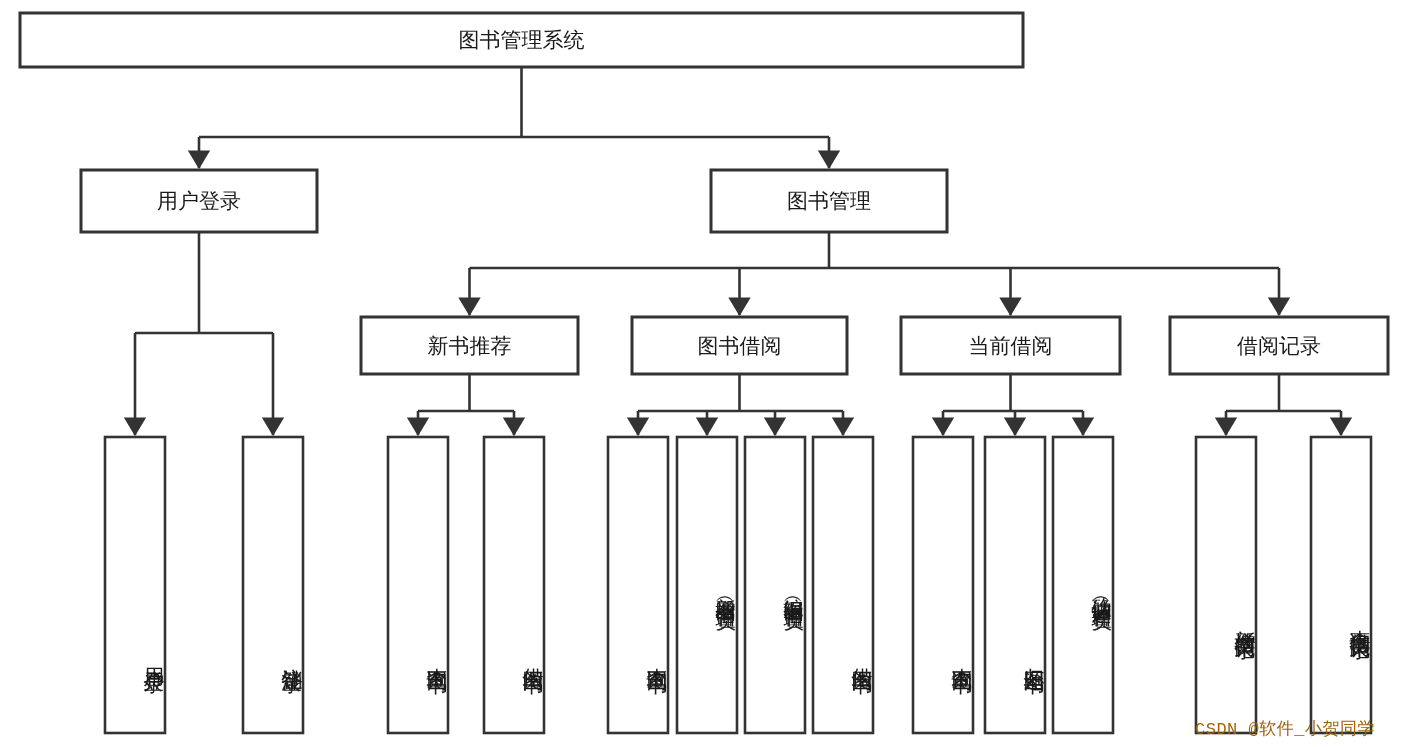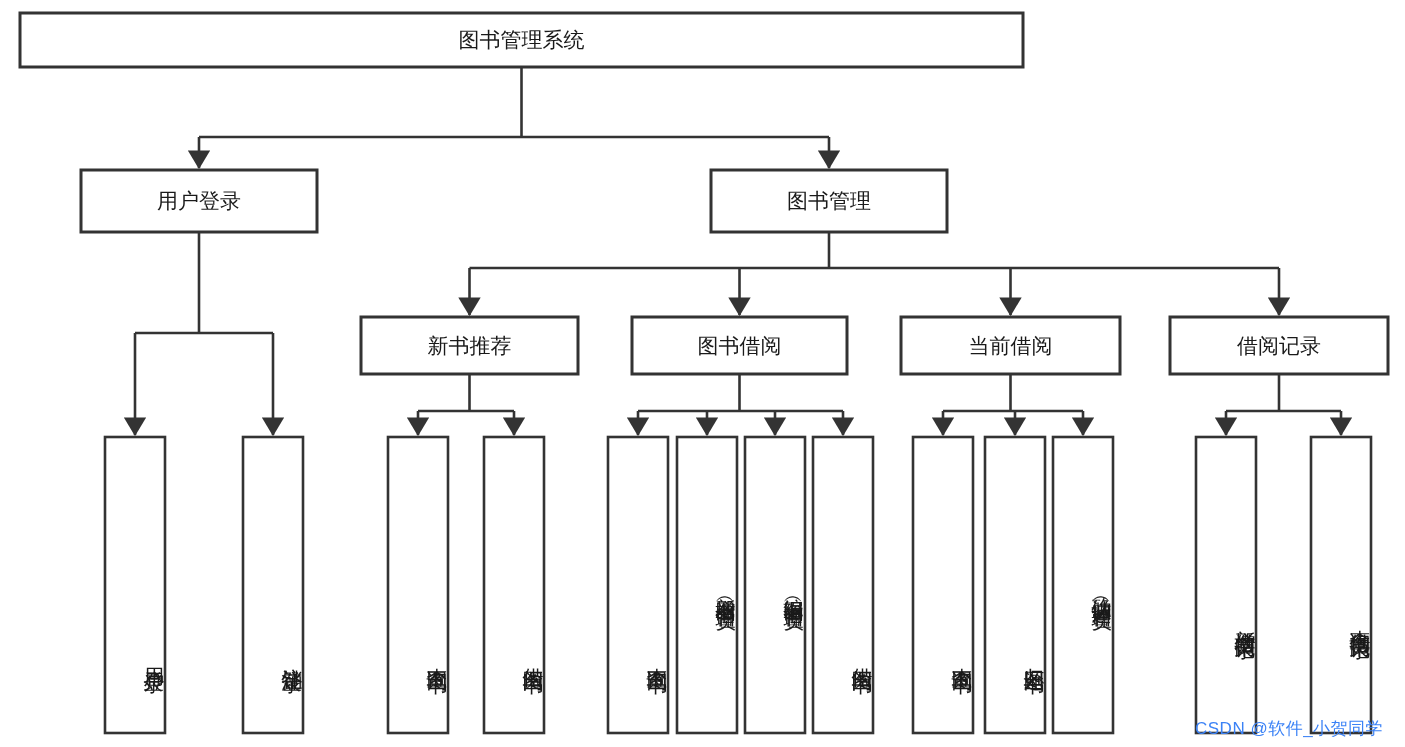--- a/index.html
+++ b/index.html
@@ -64,23 +64,23 @@
     color: #1a1a1a;
     letter-spacing: 2px;
     white-space: nowrap;
     display: flex;
     align-items: flex-start;
     justify-content: center;
     pointer-events: none;
   }
   .watermark {
     position: absolute;
-    font-family: Liberation Sans, sans-serif;
+    font-family: Liberation Mono, monospace;
     font-size: 17px;
-    color: #3b82f6;
+    color: #a16207;
     white-space: nowrap;
     letter-spacing: 0.5px;
   }
 </style>
 </head>
 <body>
 
 <div id="diagram-root">
 
   <svg id="chart-svg" viewBox="0 0 1405 747">

